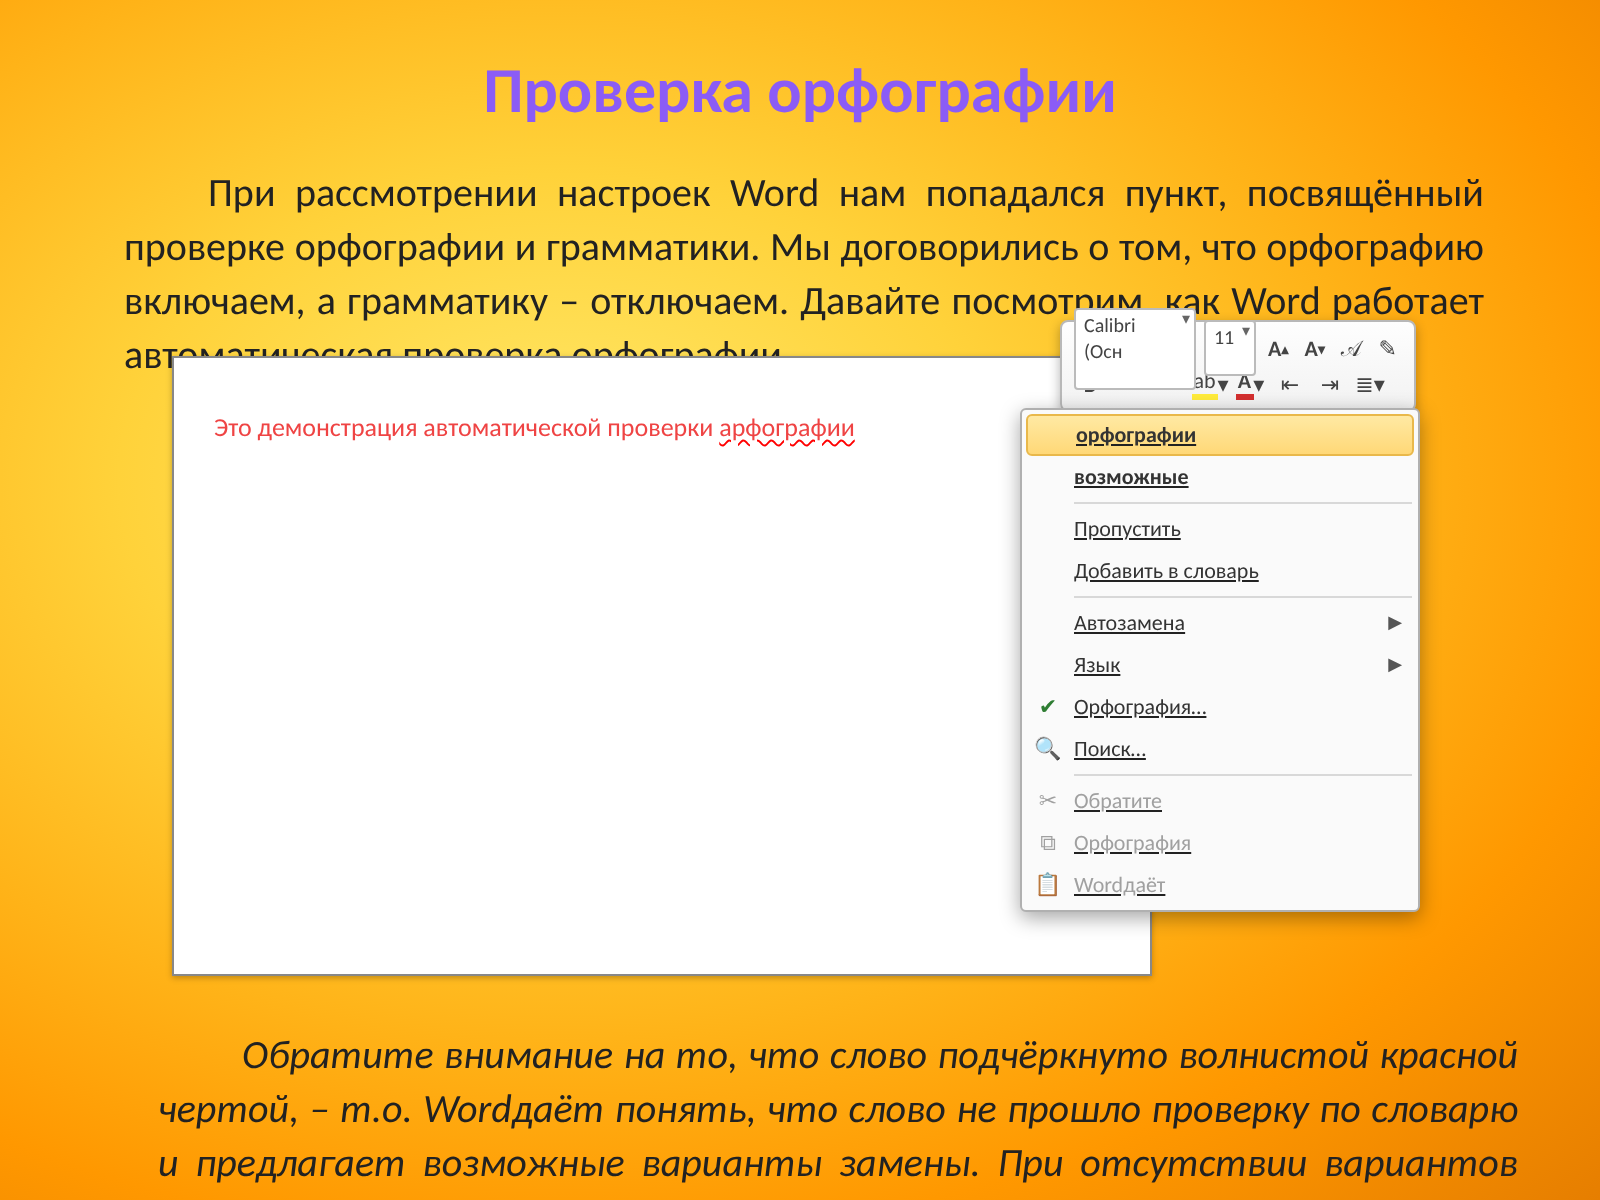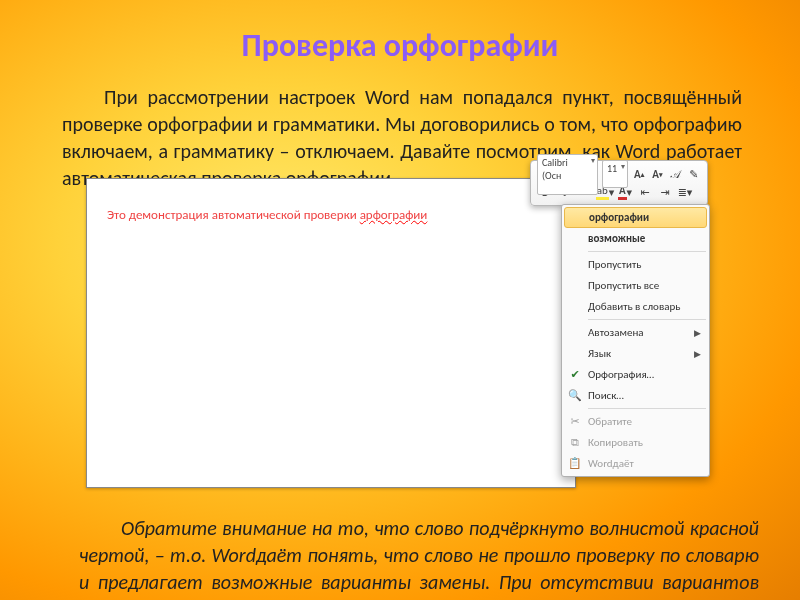--- a/index.html
+++ b/index.html
@@ -57,28 +57,29 @@
     color: #444;
   }
   .mini-row { display: flex; align-items: center; gap: 4px; height: 18px; }
   .font-box { border:1px solid #bbb; background:#fff; padding:1px 14px 12px 4px; font-size:10px; border-radius:2px; position:relative;}
   .font-box::after{content:"▾"; position:absolute; right:2px; top:0; font-size:8px; color:#666;}
   .tb-ic { width:16px; height:14px; display:inline-flex; align-items:center; justify-content:center; font-size:11px; border-radius:2px; }
 
   .ctx-menu {
     position: absolute;
     top: 204px; right: 90px;
-    width: 149px;
+    width: 200px;
     background: #fafafa;
     border: 1px solid #b0b0b0;
     border-radius: 3px;
     box-shadow: 0 3px 10px rgba(0,0,0,.35);
     font-size: 11px;
     padding: 2px 0;
     z-index: 5;
+    text-decoration: underline;
   }
   .ctx-item {
     display:flex; align-items:center;
     height: 21px;
     padding: 0 8px 0 26px;
     position: relative;
     color:#333;
   }
   .ctx-item.bold { font-weight:700; }
   .ctx-item.hl { background: linear-gradient(#ffe9a3,#ffd877); border:1px solid #e9b84a; margin:0 2px; border-radius:3px; padding-left:24px;}
@@ -119,21 +120,20 @@
     <span class="tb-ic">⇥</span>
     <span class="tb-ic">≣▾</span>
   </div>
 </div>
 
 <div class="ctx-menu">
   <div class="ctx-item bold hl">орфографии</div>
   <div class="ctx-item bold">возможные</div>
   <div class="ctx-sep"></div>
   <div class="ctx-item">Пропустить</div>
-  <div class="ctx-item">Пропустить все</div>
   <div class="ctx-item">Добавить в словарь</div>
   <div class="ctx-sep"></div>
   <div class="ctx-item">
     <span>Автозамена</span>
     <span class="arrow">▶</span>
   </div>
   <div class="ctx-item">
     <span>Язык</span>
     <span class="arrow">▶</span>
   </div>
@@ -145,21 +145,21 @@
     <span class="ctx-ic">🔍</span>
     <span>Поиск…</span>
   </div>
   <div class="ctx-sep"></div>
   <div class="ctx-item disabled">
     <span class="ctx-ic">✂</span>
     <span>Обратите</span>
   </div>
   <div class="ctx-item disabled">
     <span class="ctx-ic">⧉</span>
-    <span>Копировать</span>
+    <span>Орфография</span>
   </div>
   <div class="ctx-item disabled">
     <span class="ctx-ic">📋</span>
     <span>Wordдаёт</span>
   </div>
 </div>
 
 <div class="para para2">
   <span>Обратите внимание на то, что слово подчёркнуто волнистой красной чертой, – т.о. Wordдаёт понять, что слово не прошло проверку по словарю и предлагает возможные варианты замены. При отсутствии вариантов программа пишет (</span><b>нет вариантов</b><span>).</span>
 </div>

